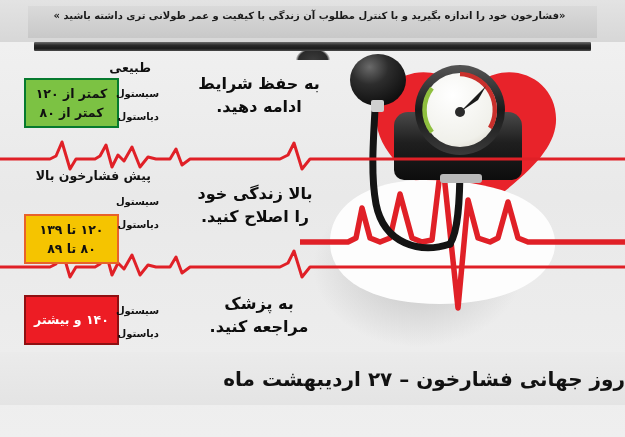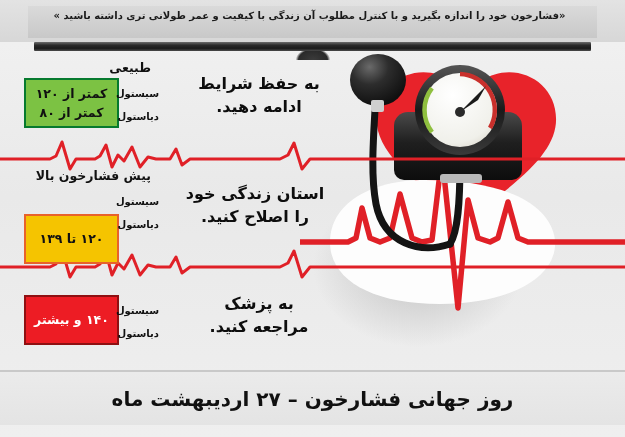--- a/index.html
+++ b/index.html
@@ -94,23 +94,23 @@
     position:absolute;right:28px;top:340px;z-index:7;
     font-size:11px;font-weight:bold;color:#1f6b35;white-space:nowrap;
   }
 
   
   .footer-sep{
     position:absolute;left:0;top:370px;width:625px;height:2px;
     background:#c9c9c9;z-index:8;
   }
   .footer{
-    position:absolute;left:0;top:372px;width:625px;height:53px;
+    position:absolute;left:0;top:352px;width:625px;height:53px;
     background:linear-gradient(180deg,#ebebeb 0%,#e4e4e4 100%);
-    display:flex;align-items:center;justify-content:center;z-index:8;
+    display:flex;align-items:center;justify-content:flex-start;z-index:8;
   }
   .footer-text{
     font-size:20px;font-weight:bold;color:#111;white-space:nowrap;
   }
 </style>
 </head>
 <body>
 
 <div class="poster">
 
@@ -204,40 +204,41 @@
       <div class="val">کمتر از ۸۰</div>
     </div>
     <div class="side-label" style="top:28px;">سیستول</div>
     <div class="side-label" style="top:51px;">دیاستول</div>
   </div>
 
   <div class="cat" style="right:466px;top:168px;width:159px;height:78px;">
     <div class="cat-title">پیش فشارخون بالا</div>
     <div class="cat-box box-pre" style="top: 18px; background: rgb(245, 196, 0); border-color: rgb(232, 98, 42);">
       <div class="val">۱۲۰ تا ۱۳۹</div>
+      <div class="val">۸۰ تا ۸۹</div>
     </div>
     <div class="side-label" style="top:28px;">سیستول</div>
     <div class="side-label" style="top:51px;">دیاستول</div>
   </div>
 
   <div class="cat" style="right:466px;top:277px;width:159px;height:78px;">
     <div class="cat-box box-high" style="top: 18px; background: rgb(237, 28, 36); border-color: rgb(143, 16, 18);">
       <div class="val">۱۴۰ و بیشتر</div>
     </div>
     <div class="side-label" style="top:28px;">سیستول</div>
     <div class="side-label" style="top:51px;">دیاستول</div>
   </div>
 
   <div class="advice" style="right:296px;top:72px;width:140px;">
     <div>به حفظ شرایط</div>
     <div>ادامه دهید.</div>
   </div>
 
   <div class="advice" style="right:296px;top:182px;width:148px;">
-    <div>استان زندگی خود</div>
+    <div>بالا زندگی خود</div>
     <div>را اصلاح کنید.</div>
   </div>
 
   <div class="advice" style="right:296px;top:292px;width:140px;">
     <div>به پزشک</div>
     <div>مراجعه کنید.</div>
   </div>
 
 
   <div class="footer-sep"></div>

